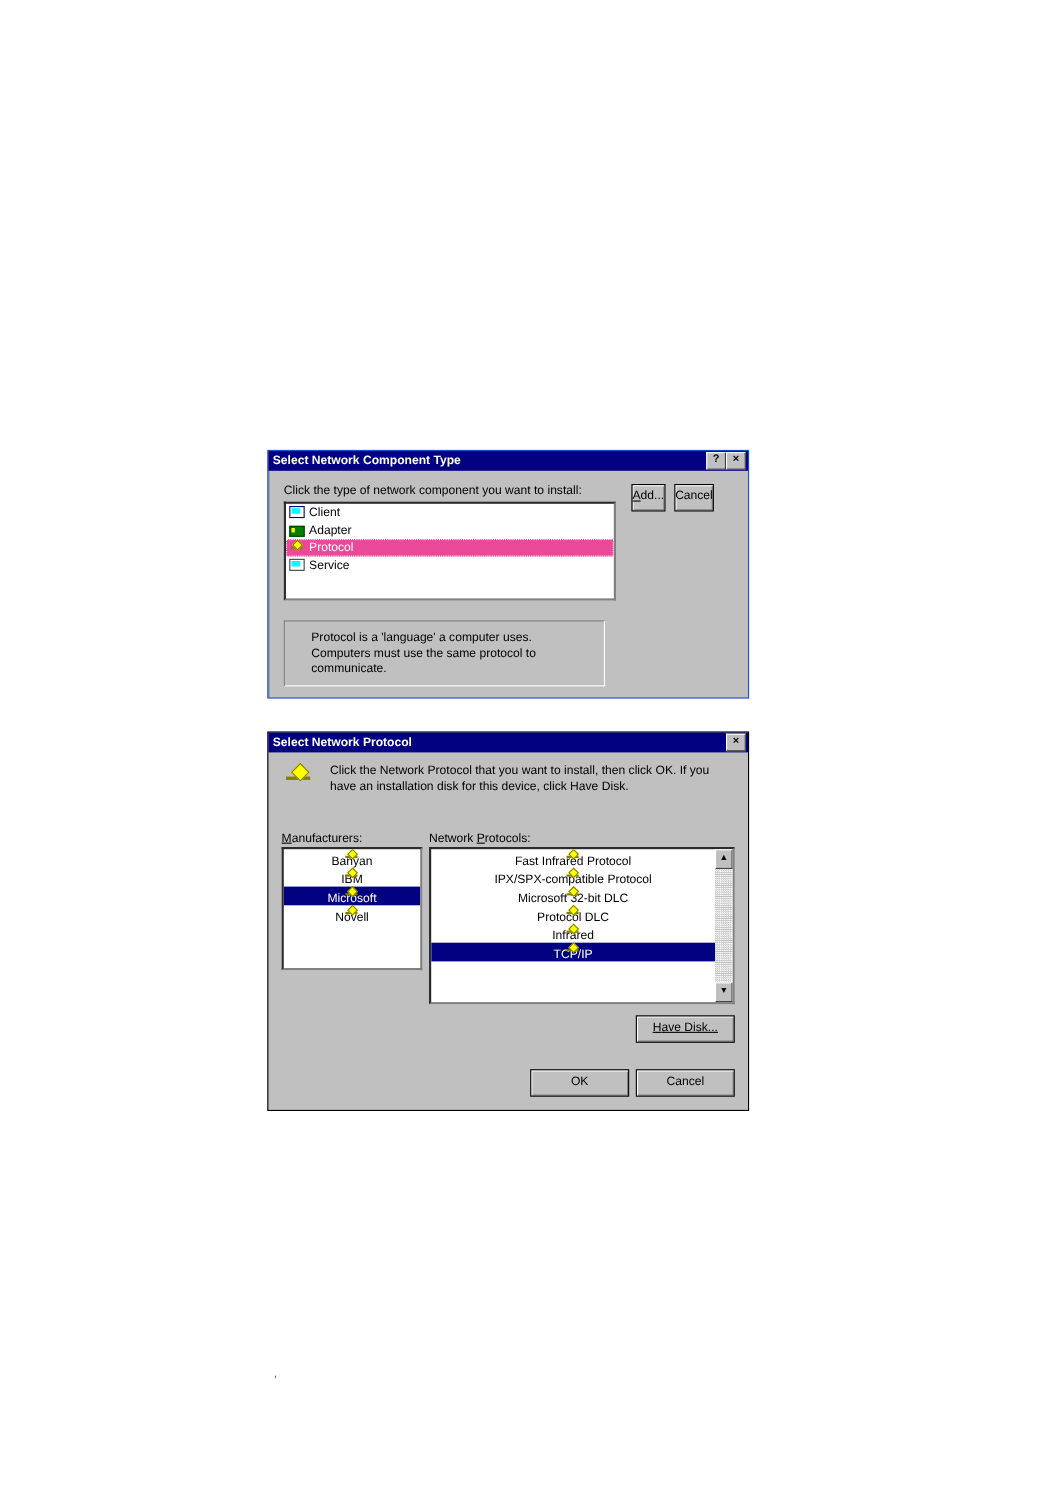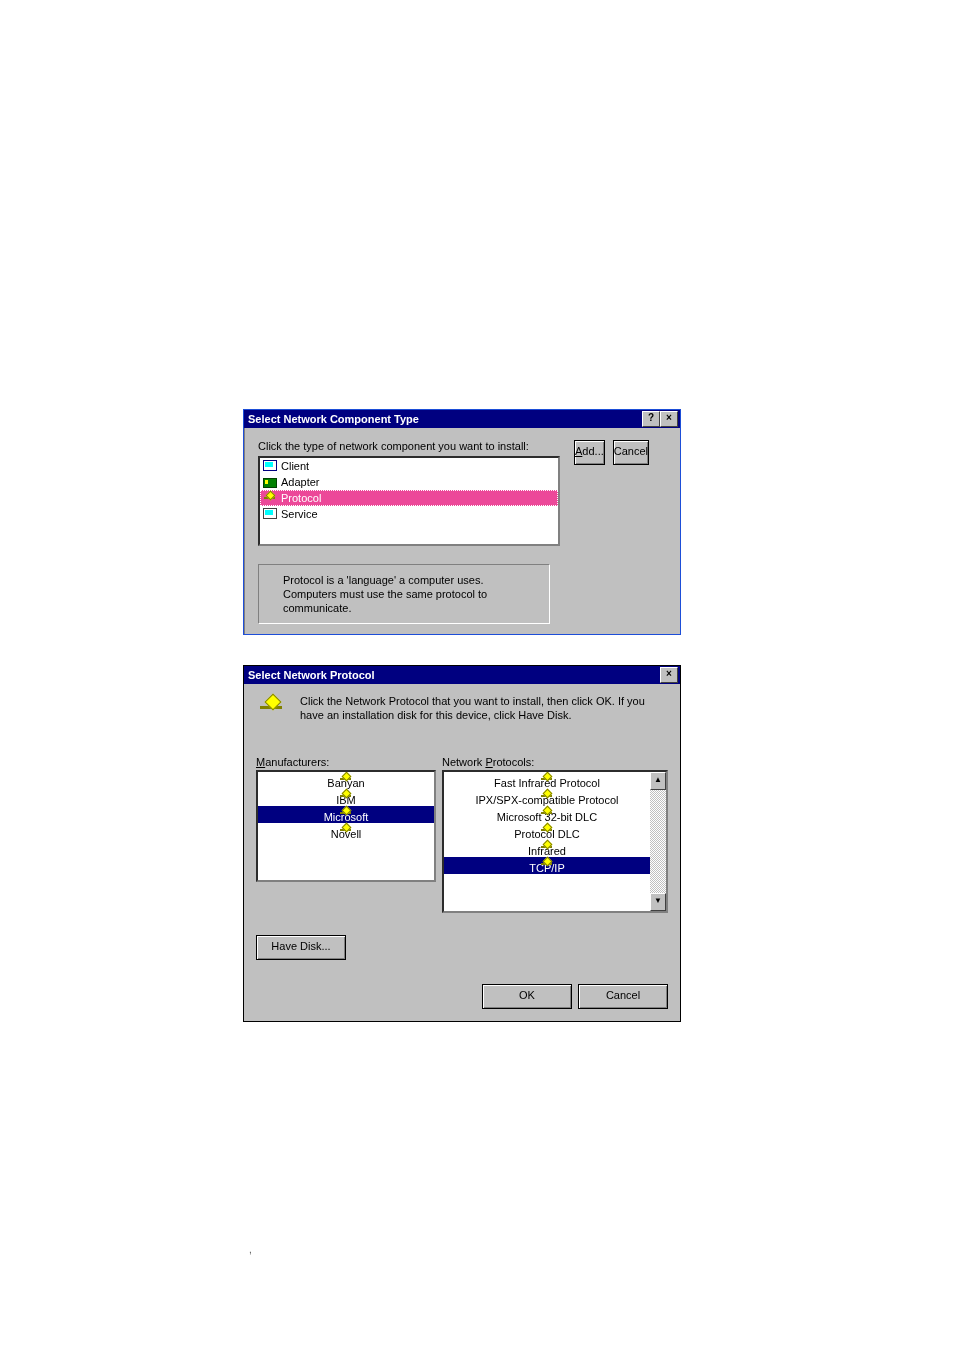--- a/index.html
+++ b/index.html
@@ -157,21 +157,21 @@
   }
   .inst-icon::before {
     content:""; position:absolute; left:4px; top:12px; width:22px; height:3px; background:#808000;
   }
   .inst-icon::after {
     content:""; position:absolute; left:11px; top:2px; width:10px; height:10px; background:#ffff00; border:1px solid #808000; transform: rotate(45deg);
   }
   .blurb { font-size: 11px; line-height: 14px; }
 
   .two-cols { display: flex; gap: 6px; }
-  .col-m { width: 180px; }
+  .col-m { width: 128px; }
   .col-p { flex: 1; }
   .col-label { font-size: 11px; margin-bottom: 2px; }
   .col-label .ul { text-decoration: underline; }
 
   .list2 {
     background:#ffffff;
     border: 2px inset #808080;
     box-sizing: border-box;
     overflow: hidden;
     position: relative;
@@ -193,21 +193,21 @@
   }
   .sb-btn {
     height:16px; background:#c0c0c0;
     border:1px solid #ffffff;
     border-right-color:#404040;
     border-bottom-color:#404040;
     font-size:8px; text-align:center; line-height:13px;
   }
 
   .btn-row-right {
-    display:flex; margin-top:22px;
+    display:flex; justify-content:flex-end; margin-top:10px;text-decoration:underline;
   }
   .btn-row-bottom {
     display:flex; justify-content:flex-end; gap:6px; margin-top:24px;
   }
   .btn2 {
     width: 88px;
     height: 23px;
     background: #c0c0c0;
     border: 1px solid #000000;
     box-shadow: inset 1px 1px 0 #ffffff, inset -1px -1px 0 #808080;

